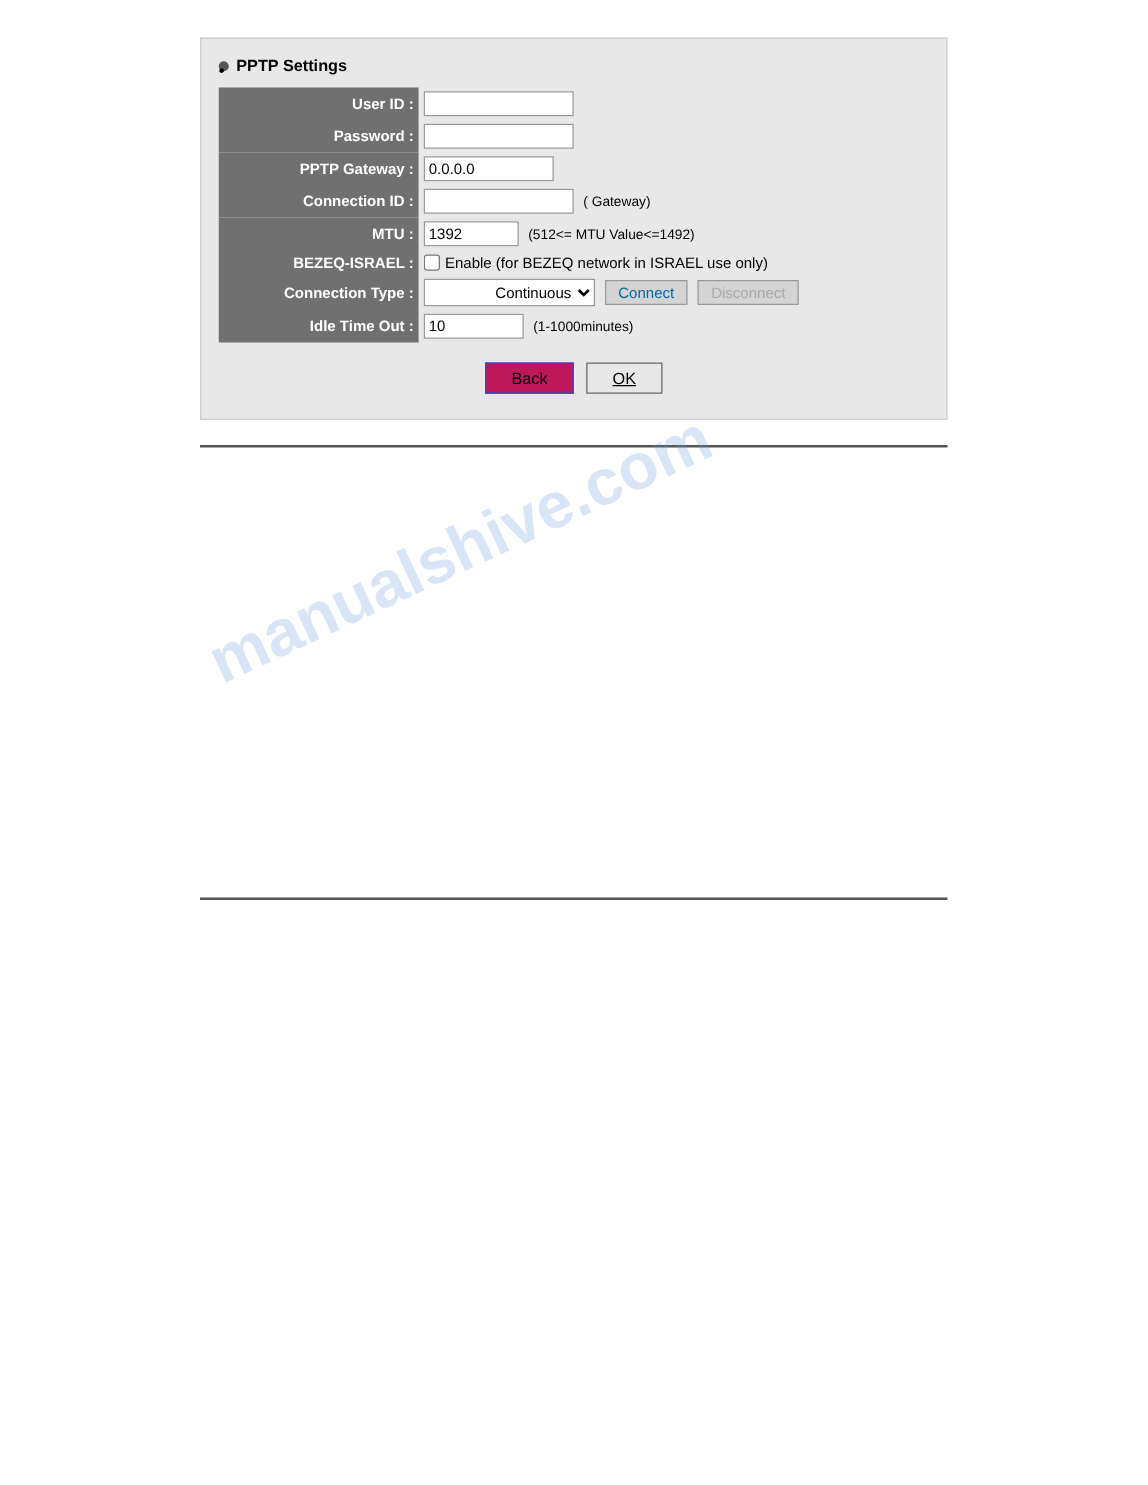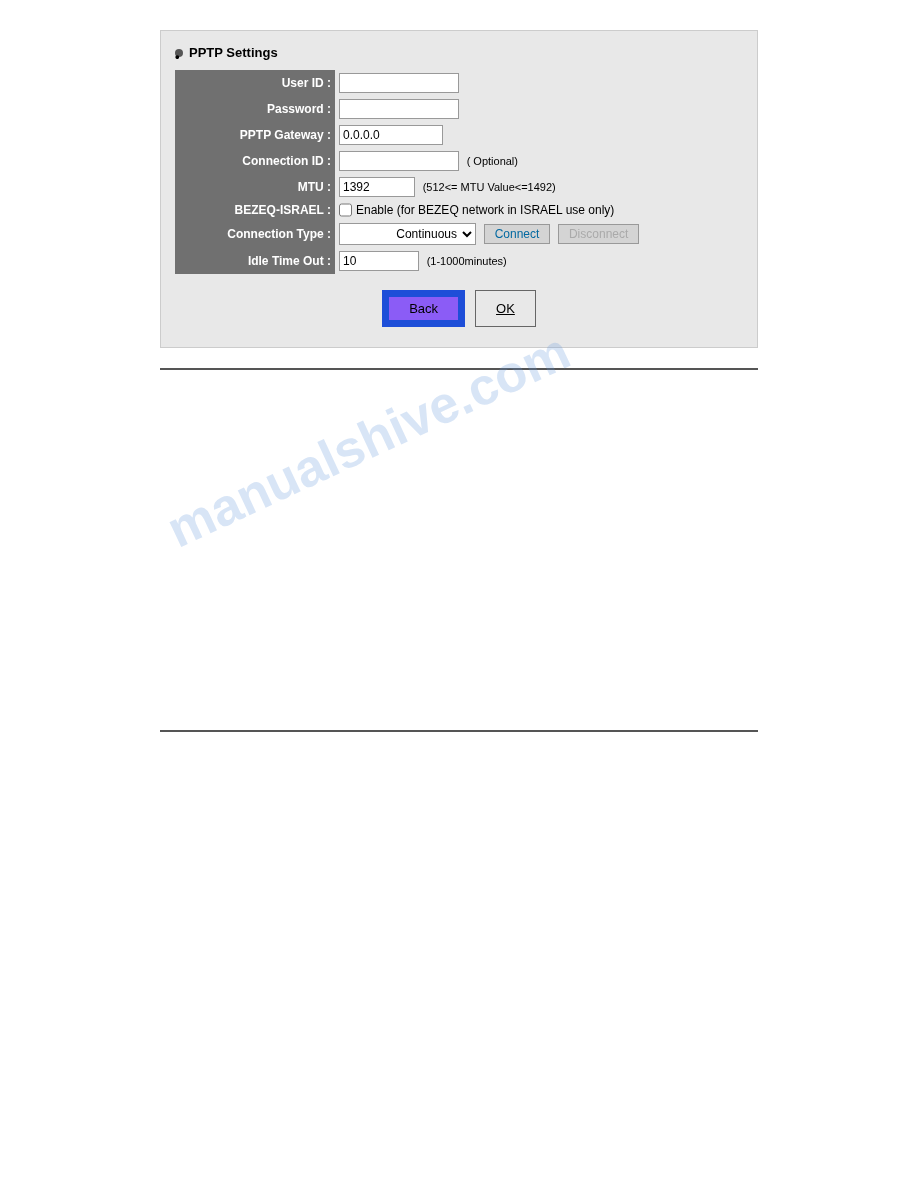--- a/index.html
+++ b/index.html
@@ -143,25 +143,25 @@
     }
 
     .buttons-row {
       margin-top: 16px;
       display: flex;
       justify-content: center;
       gap: 10px;
     }
 
     .btn-back, .btn-ok {
-      border: 7px solid #1d4ed8;
+      border: 1px solid #1d4ed8;
       padding: 4px 20px;
       font-size: 13px;
       cursor: pointer;
-      background: #8b5cf6;
+      background: #be185d;
     }
 
     .btn-ok {
       background: #e8e8e8;
       border: 1px solid #666;
       text-decoration: underline;
     }
 
     
     .divider {
@@ -206,21 +206,21 @@
           <td class="label-cell">PPTP Gateway :</td>
           <td class="value-cell">
             <input type="text" class="text-input" style="width: 104px;" value="0.0.0.0">
           </td>
         </tr>
 
         <tr>
           <td class="label-cell">Connection ID :</td>
           <td class="value-cell">
             <input type="text" class="text-input" style="width: 120px;" value="">
-            <span class="hint-text">( Optional)</span>
+            <span class="hint-text">( Gateway)</span>
           </td>
         </tr>
 
         <tr>
           <td class="label-cell">MTU :</td>
           <td class="value-cell">
             <input type="text" class="text-input" style="width: 76px;" value="1392">
             <span class="hint-text">(512&lt;= MTU Value&lt;=1492)</span>
           </td>
         </tr>

